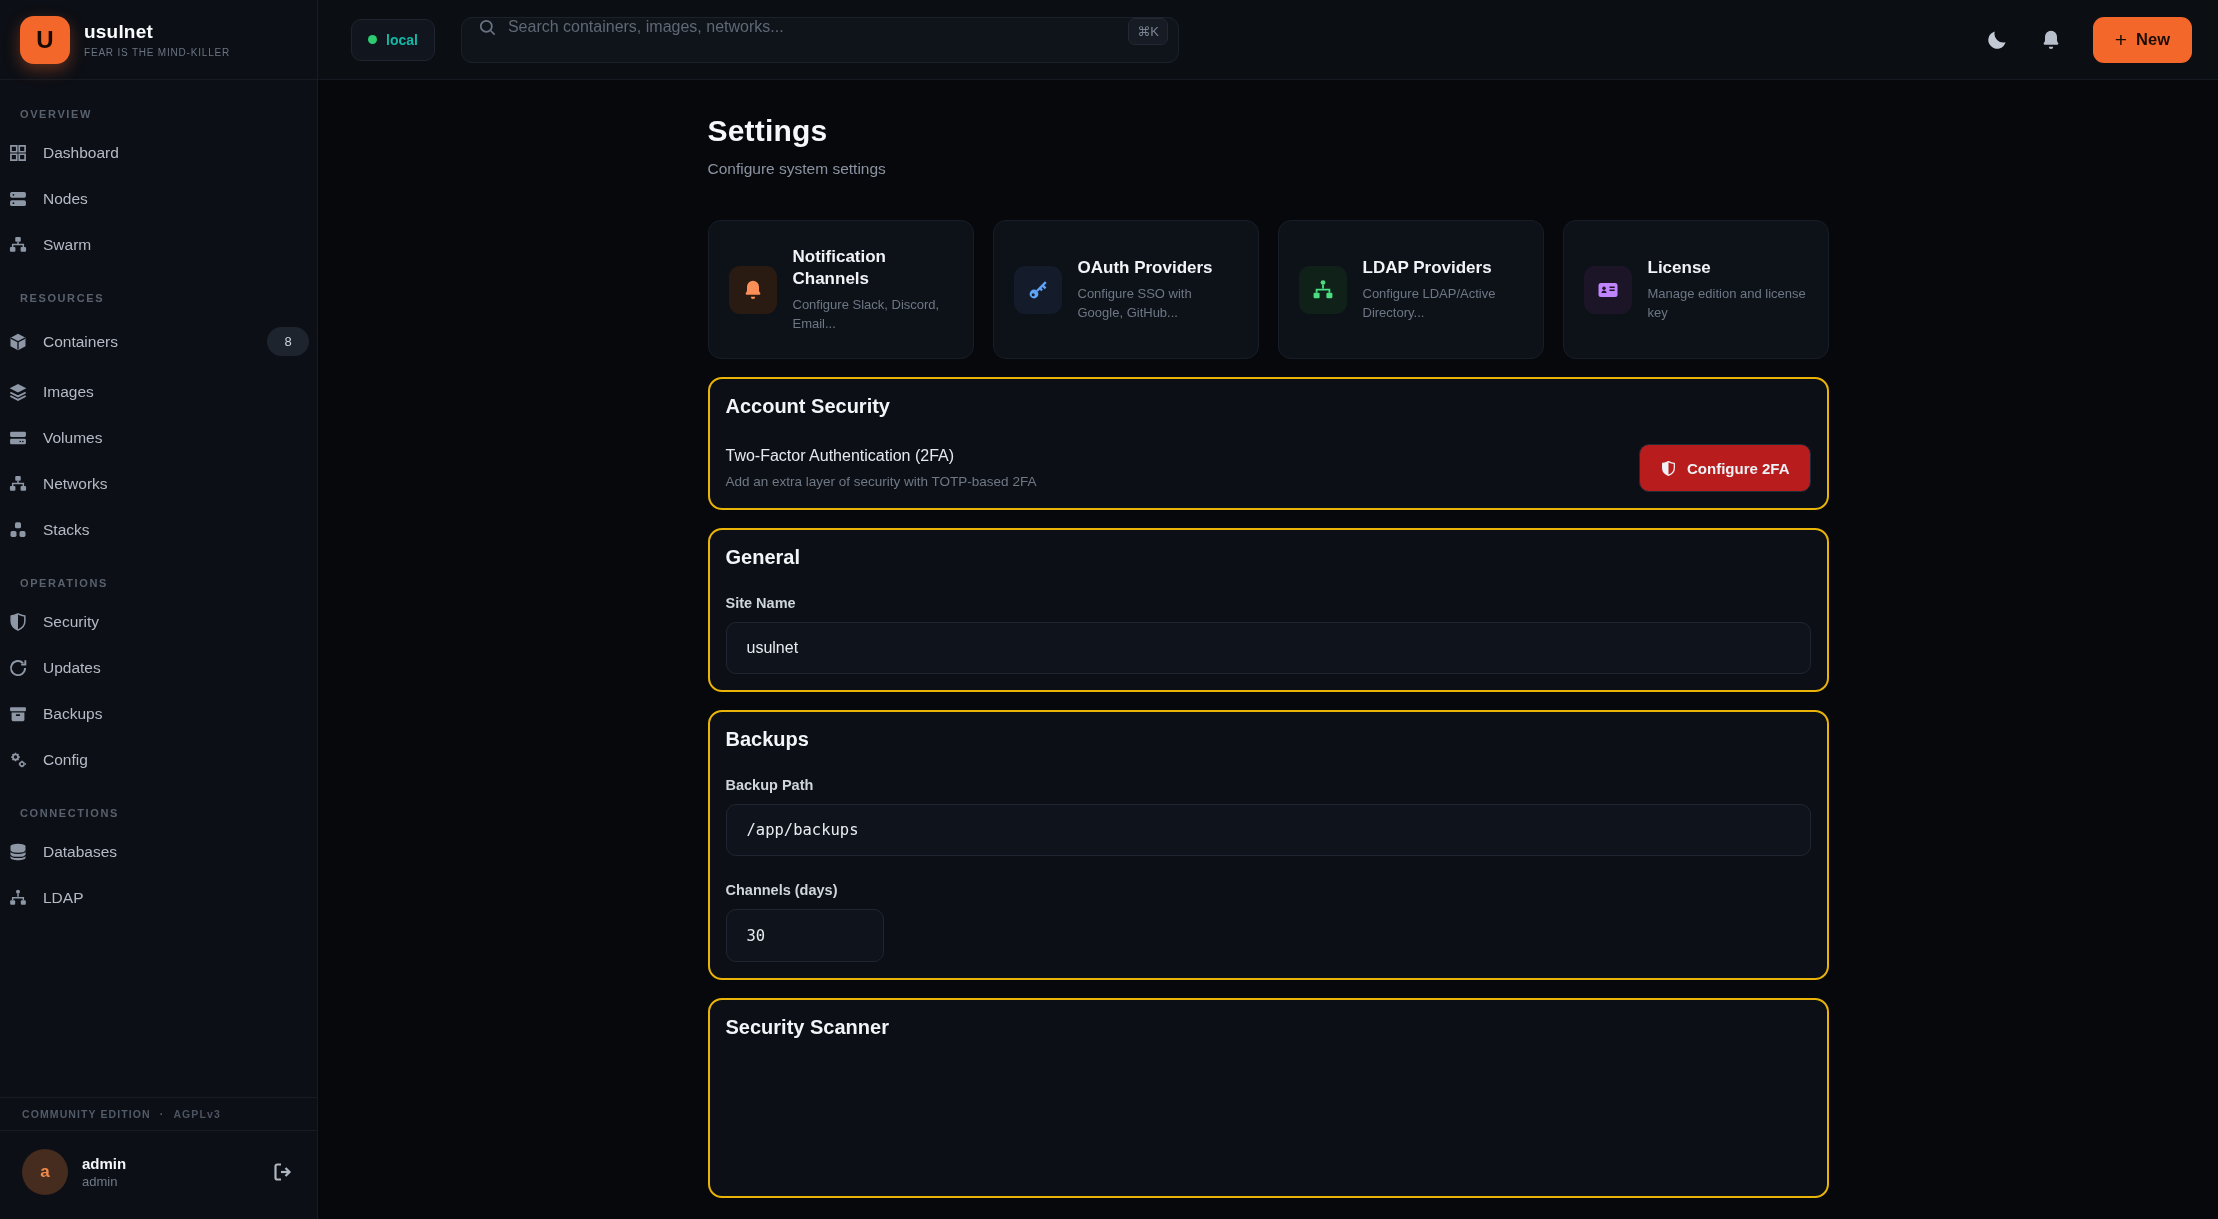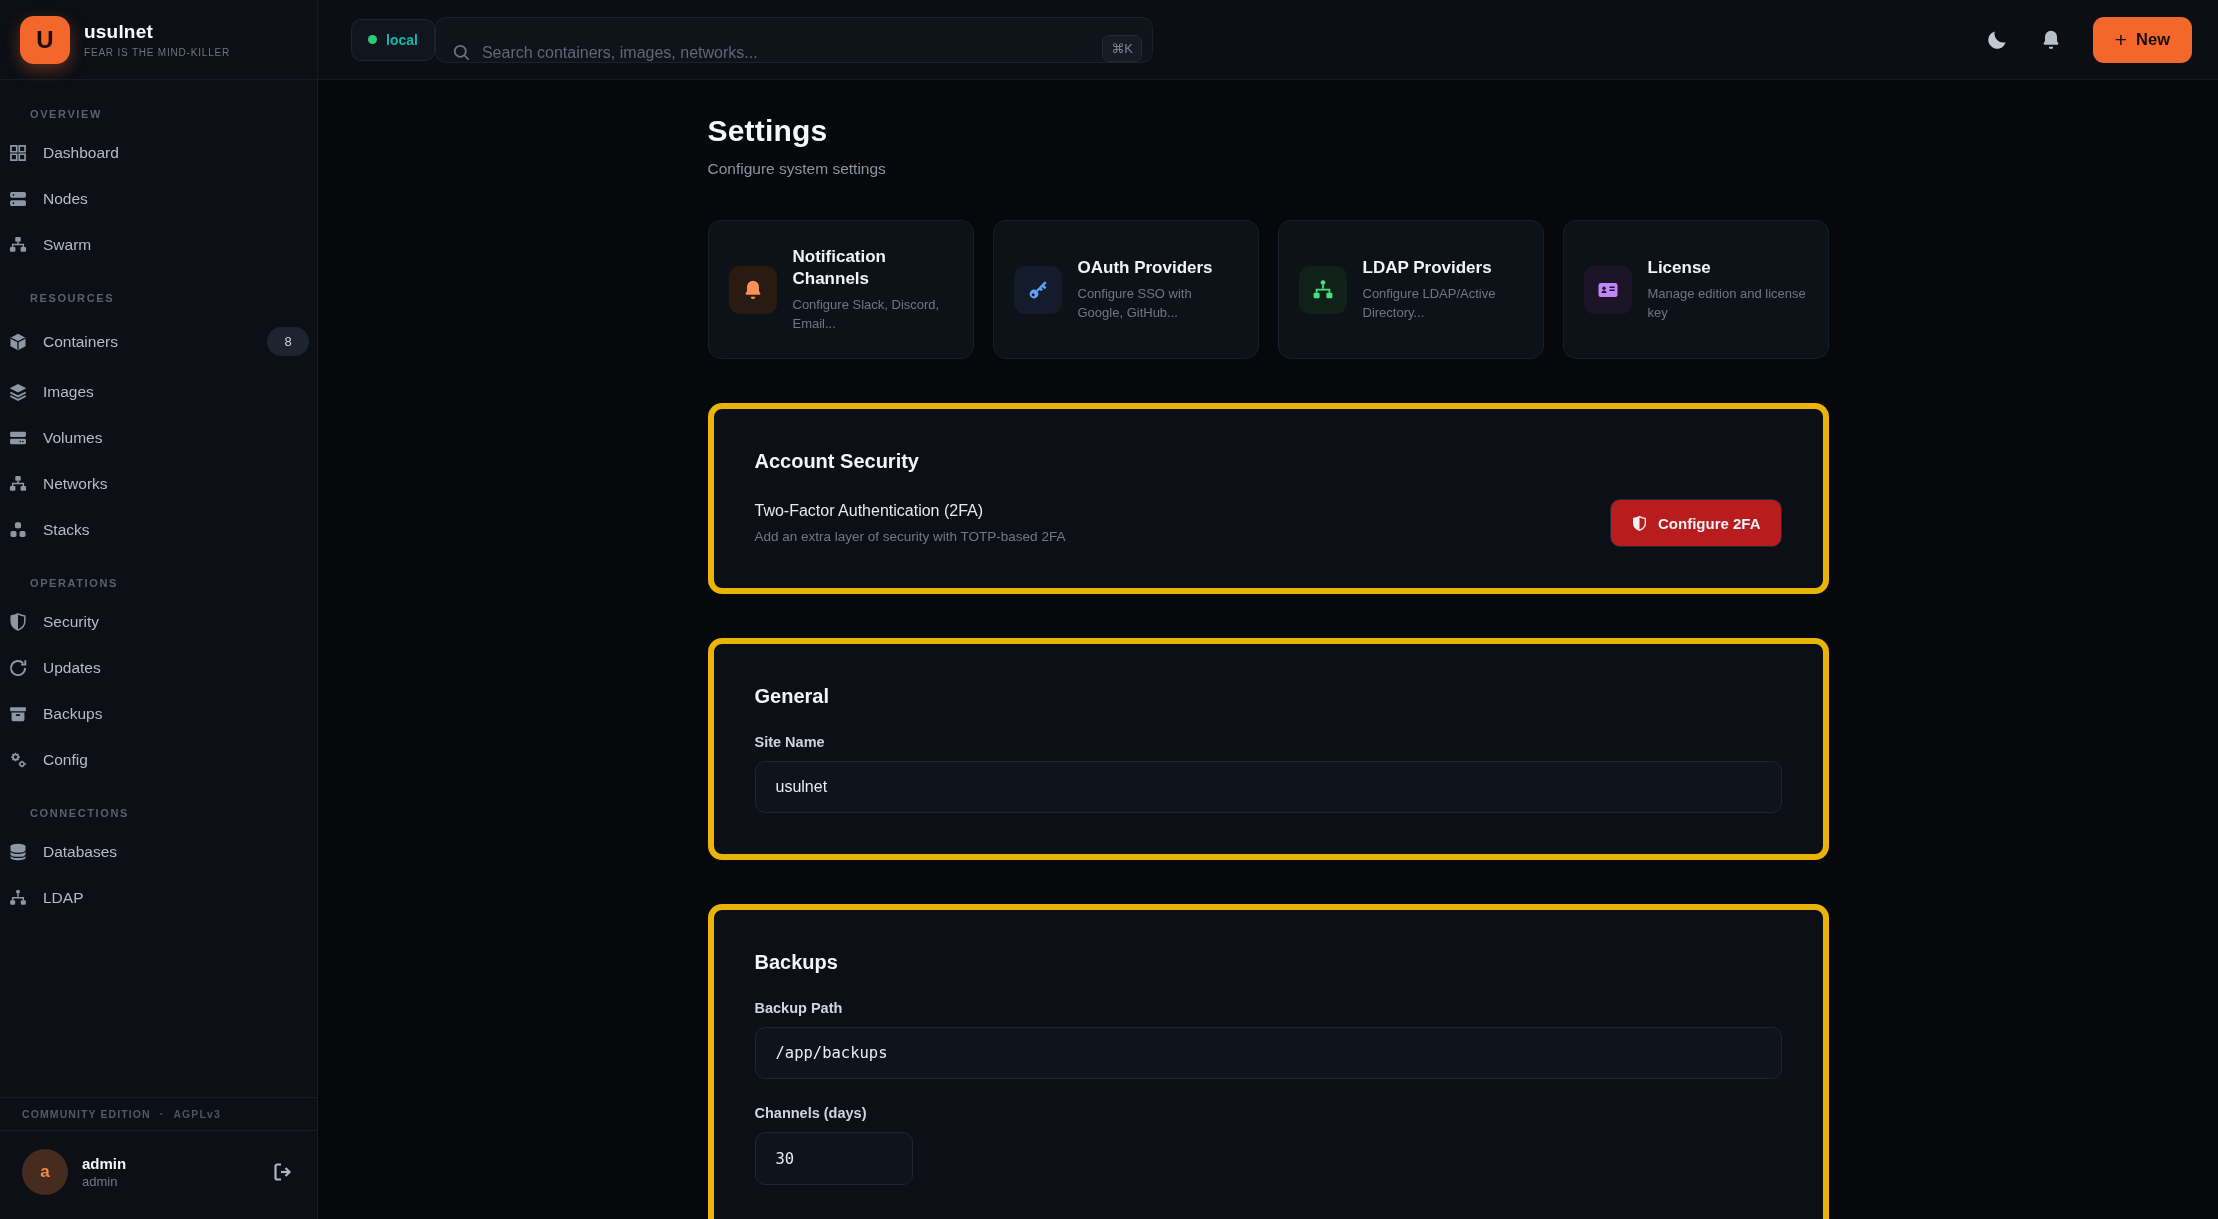--- a/index.html
+++ b/index.html
@@ -25,21 +25,21 @@
     color:#180903; font-weight:bold; font-size:24px;
     box-shadow:0 6px 16px rgba(244,103,43,.35);
   }
   .brand-name { font-size:19px; font-weight:bold; color:#fafbfc; letter-spacing:.2px; }
   .brand-tagline { font-size:10px; color:#6b7483; letter-spacing:.8px; margin-top:4px; }
   .nav { flex:1; overflow:hidden; padding-top:28px; }
   .nav-section { margin-top:24px; }
   .nav-section:first-child { margin-top:0; }
   .nav-label {
     font-size:11px; font-weight:bold; letter-spacing:1.6px; color:#59616e;
-    padding:0 30px; margin-bottom:10px;
+    padding:0 20px; margin-bottom:10px;
   }
   .nav-item {
     display:flex; align-items:center; gap:15px; padding:13px 8px;
     color:#b4bbc7; font-size:15.5px; cursor:pointer;
   }
   .nav-icon { width:20px; height:20px; color:#8e97a5; flex:none; }
   .nav-item .label { flex:1; }
   .count-badge {
     background:#1e242e; color:#cdd3dd; font-size:13px;
     min-width:42px; height:29px; border-radius:15px;
@@ -70,23 +70,23 @@
     background:#0b0e13; border-bottom:1px solid #141922;
     display:flex; align-items:center; padding:0 26px 0 33px;
   }
   .env-badge {
     display:flex; align-items:center; gap:9px; height:42px; padding:0 16px;
     background:#11151d; border:1px solid #1f242e; border-radius:10px;
     font-size:14px; font-weight:bold; color:#14b8a6; cursor:pointer; flex:none;
   }
   .env-dot { width:9px; height:9px; border-radius:50%; background:#2ecc71; }
   .searchbox {
-    width:718px; height:46px; flex:none;
+    margin-left:26px; width:718px; height:46px; flex:none;
     background:#0f131a; border:1px solid #1c222c; border-radius:11px;
-    display:flex; align-items:flex-end; padding:0 10px 0 16px; gap:11px;
+    display:flex; align-items:flex-start; padding:0 10px 0 16px; gap:11px;
   }
   .search-icon { width:19px; height:19px; color:#6a7380; flex:none; }
   .searchbox input {
     flex:1; background:transparent; border:none; outline:none;
     color:#d7dce3; font-size:16px; font-family:inherit;
   }
   .searchbox input::placeholder { color:#5f6875; }
   .kbd {
     flex:none; background:#161b24; border:1px solid #242a35; border-radius:7px;
     color:#7b8492; font-size:13px; padding:5px 8px;
@@ -118,22 +118,22 @@
     display:flex; align-items:center; justify-content:center;
   }
   .tile svg { width:24px; height:24px; }
   .tile-orange { background:#2a1b12; color:#fb8f57; }
   .tile-blue   { background:#141b2b; color:#5ea3f7; }
   .tile-green  { background:#0f2119; color:#4ade80; }
   .tile-purple { background:#1c1528; color:#c084fc; }
   .quick-title { font-size:17px; font-weight:bold; color:#f1f3f7; line-height:1.3; }
   .quick-desc { font-size:13px; color:#6e7785; margin-top:6px; line-height:1.45; }
   .section-card {
-    margin-top:44px; background:#0c1016; border:6px solid #eab308;
-    border-radius:14px; padding:41px;
+    margin-top:18px; background:#0c1016; border:2px solid #eab308;
+    border-radius:14px; padding:16px;
   }
   .section-title { font-size:20px; font-weight:bold; color:#f3f5f8; }
   .sec-row { display:flex; align-items:center; margin-top:26px; }
   .sec-row-text { flex:1; }
   .row-title { font-size:16px; color:#e5e9ee; }
   .row-desc { font-size:13.5px; color:#6f7885; margin-top:9px; }
   .ghost-btn {
     flex:none; display:flex; align-items:center; gap:10px;
     background:#b91c1c; border:1px solid #222937; border-radius:10px;
     height:48px; padding:0 20px; color:#eef1f5; font-size:15px; font-weight:bold;

